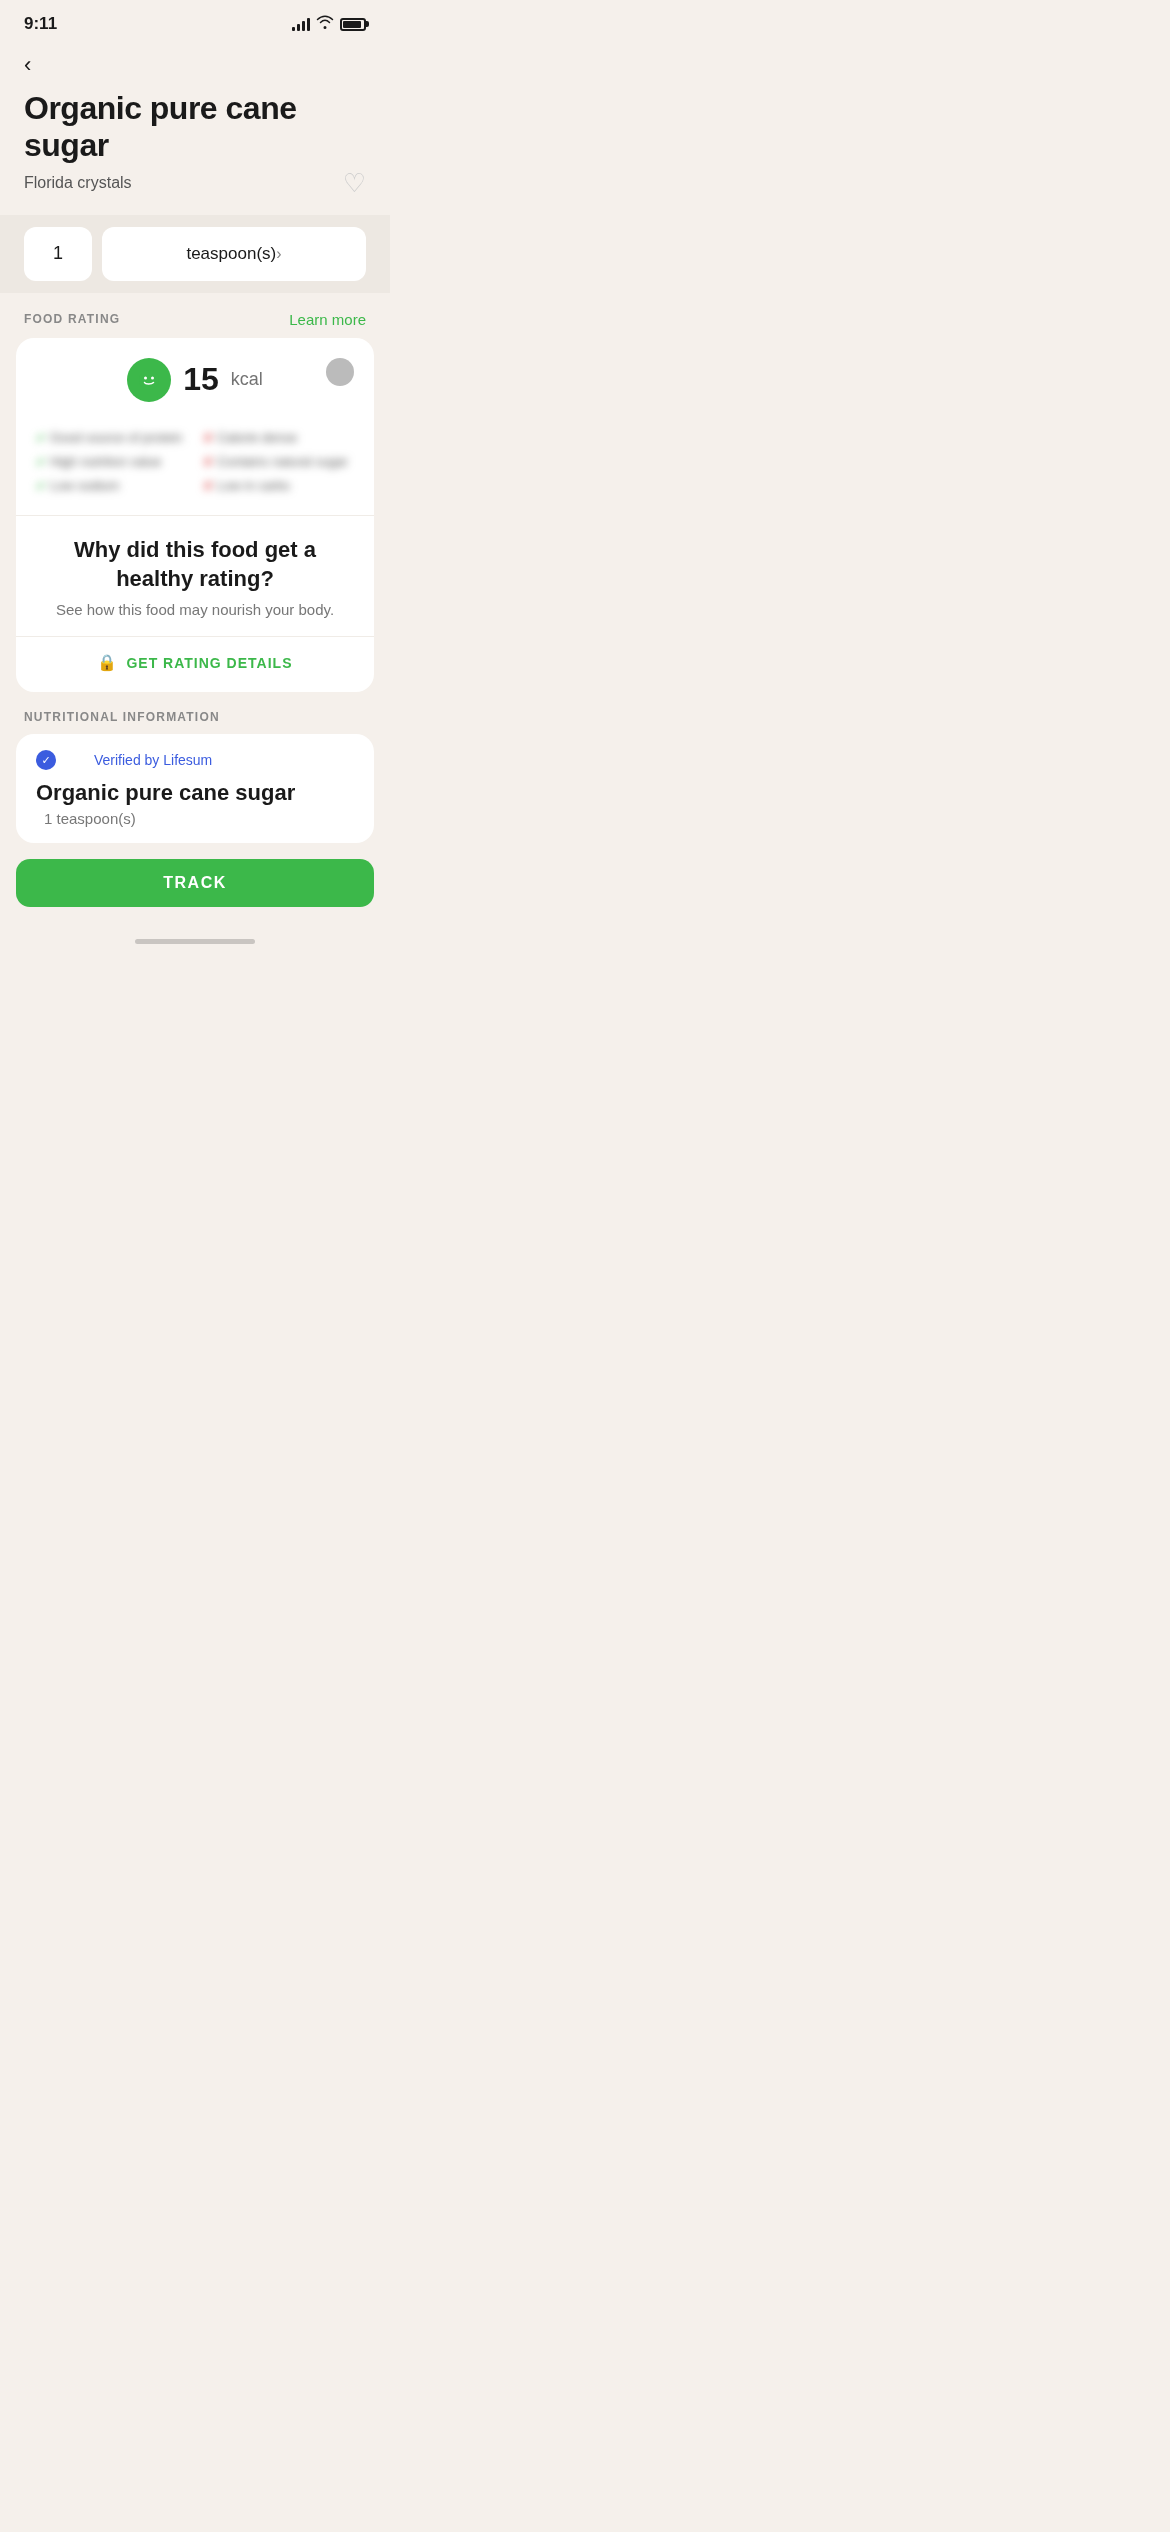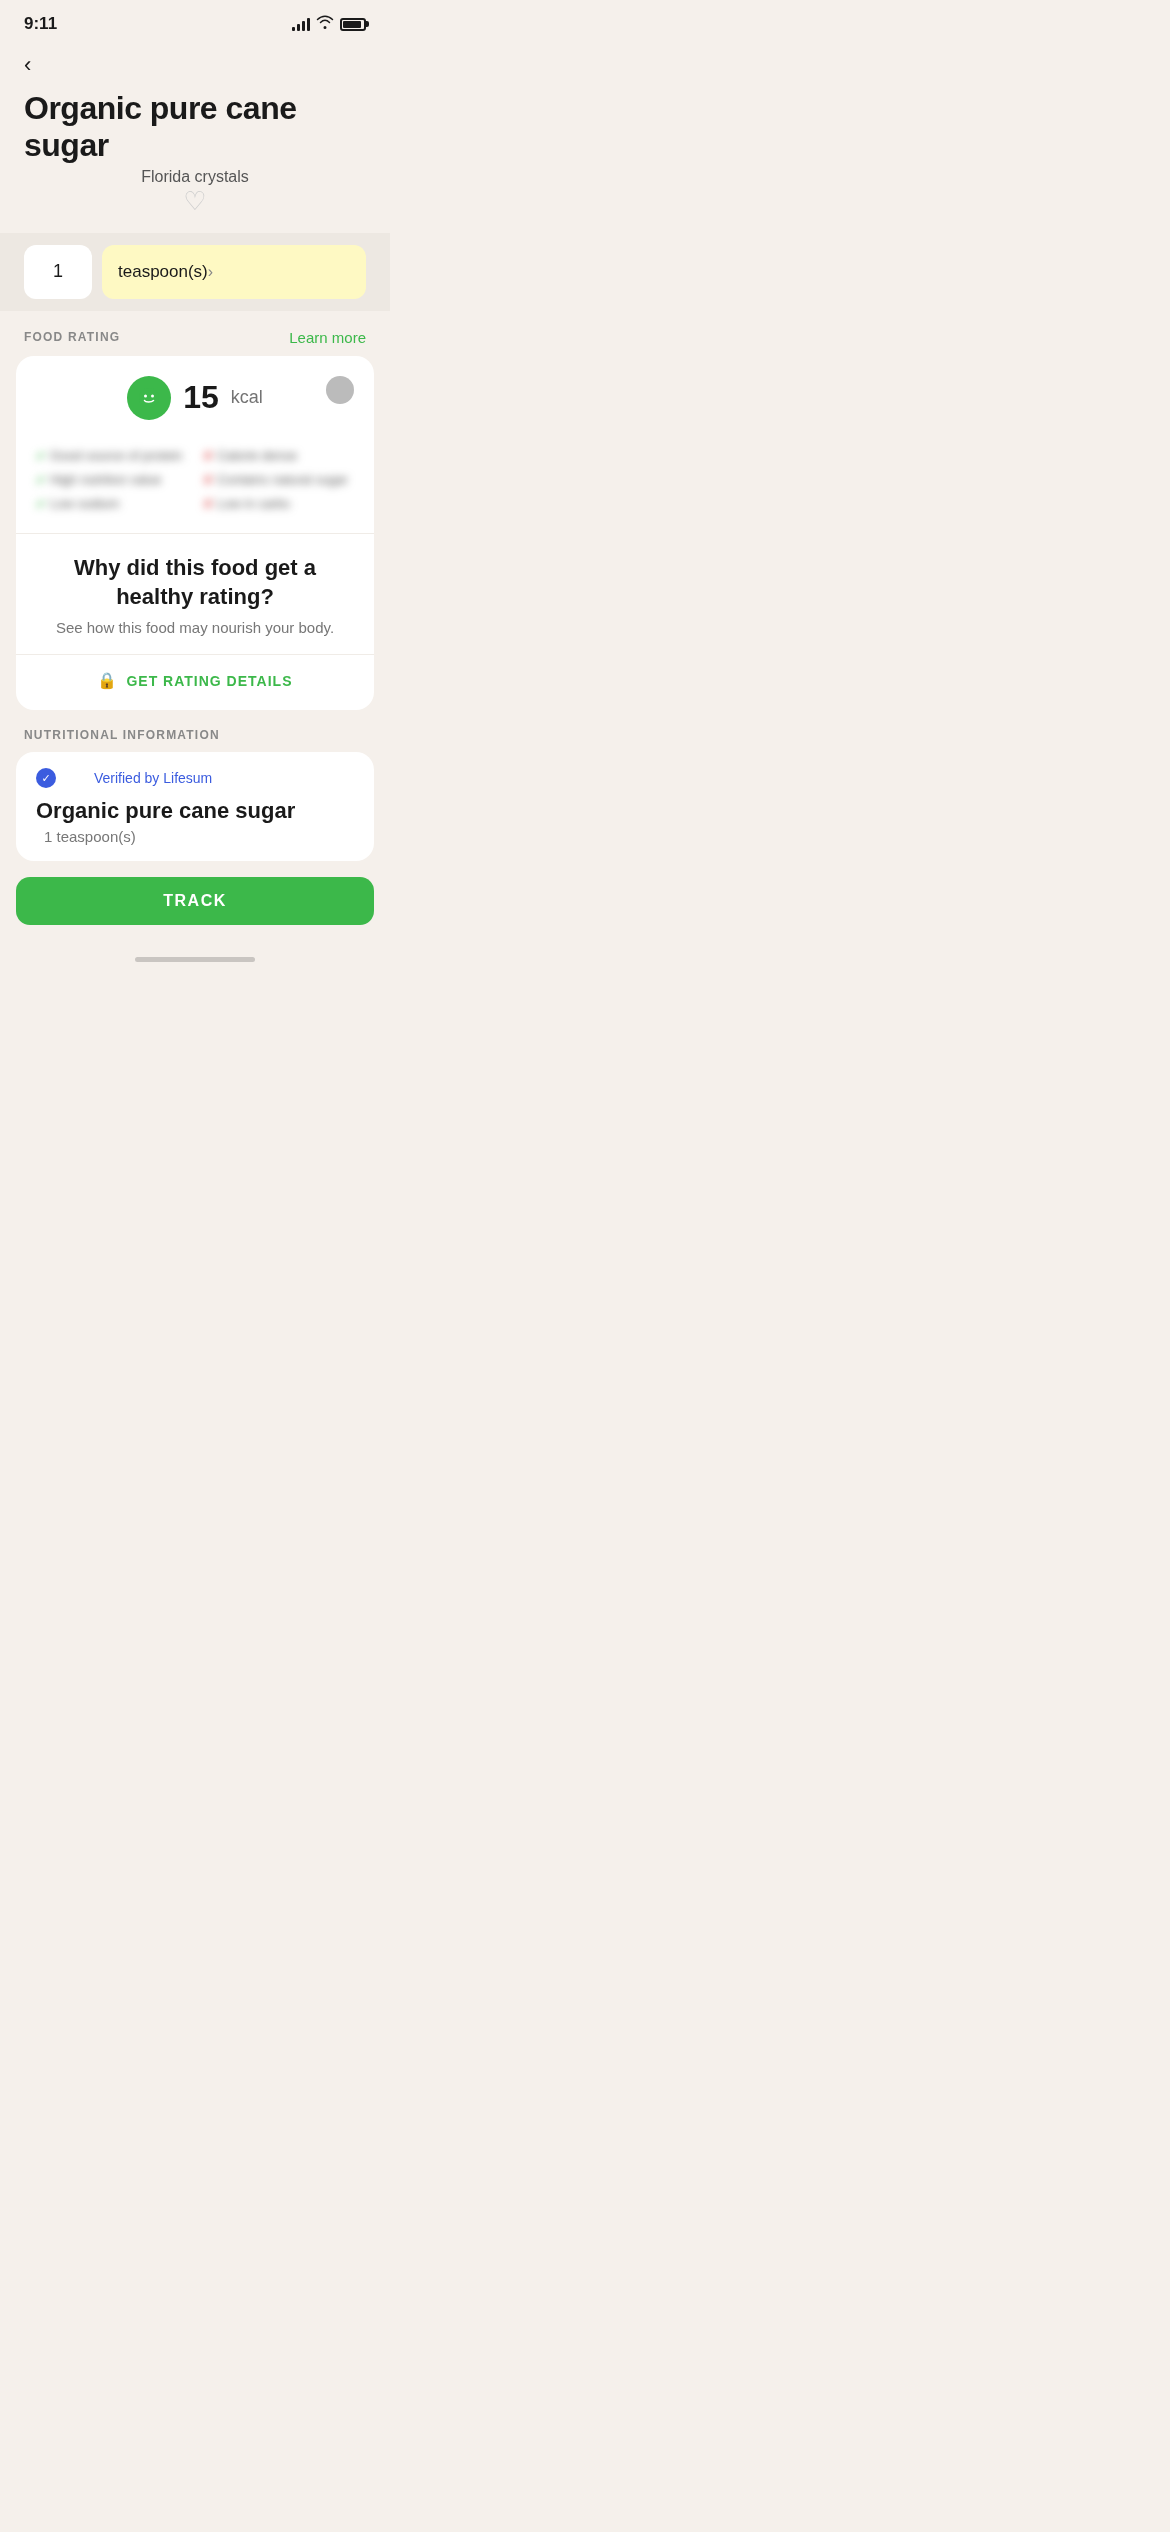--- a/index.html
+++ b/index.html
@@ -90,21 +90,20 @@
       font-weight: 700;
       color: #1a1a1a;
       line-height: 1.15;
       letter-spacing: -0.5px;
       margin-bottom: 4px;
     }
     .product-subtitle-row {
       display: flex;
       justify-content: space-between;
       align-items: center;
-      flex-direction: column;
     }
     .product-subtitle {
       font-size: 16px;
       color: #555;
     }
     .heart-btn {
       font-size: 26px;
       color: #ccc;
       cursor: pointer;
     }
@@ -126,27 +125,27 @@
       height: 54px;
       display: flex;
       align-items: center;
       justify-content: center;
       font-size: 18px;
       font-weight: 500;
       color: #1a1a1a;
       cursor: pointer;
     }
     .serving-unit {
-      background: #fef9c3;
+      background: #ffffff;
       border-radius: 12px;
       flex: 1;
       height: 54px;
       display: flex;
       align-items: center;
-      justify-content: flex-start;
+      justify-content: center;
       padding: 0 16px;
       font-size: 17px;
       color: #1a1a1a;
       cursor: pointer;
     }
     .serving-chevron {
       font-size: 16px;
       color: #888;
     }
 

